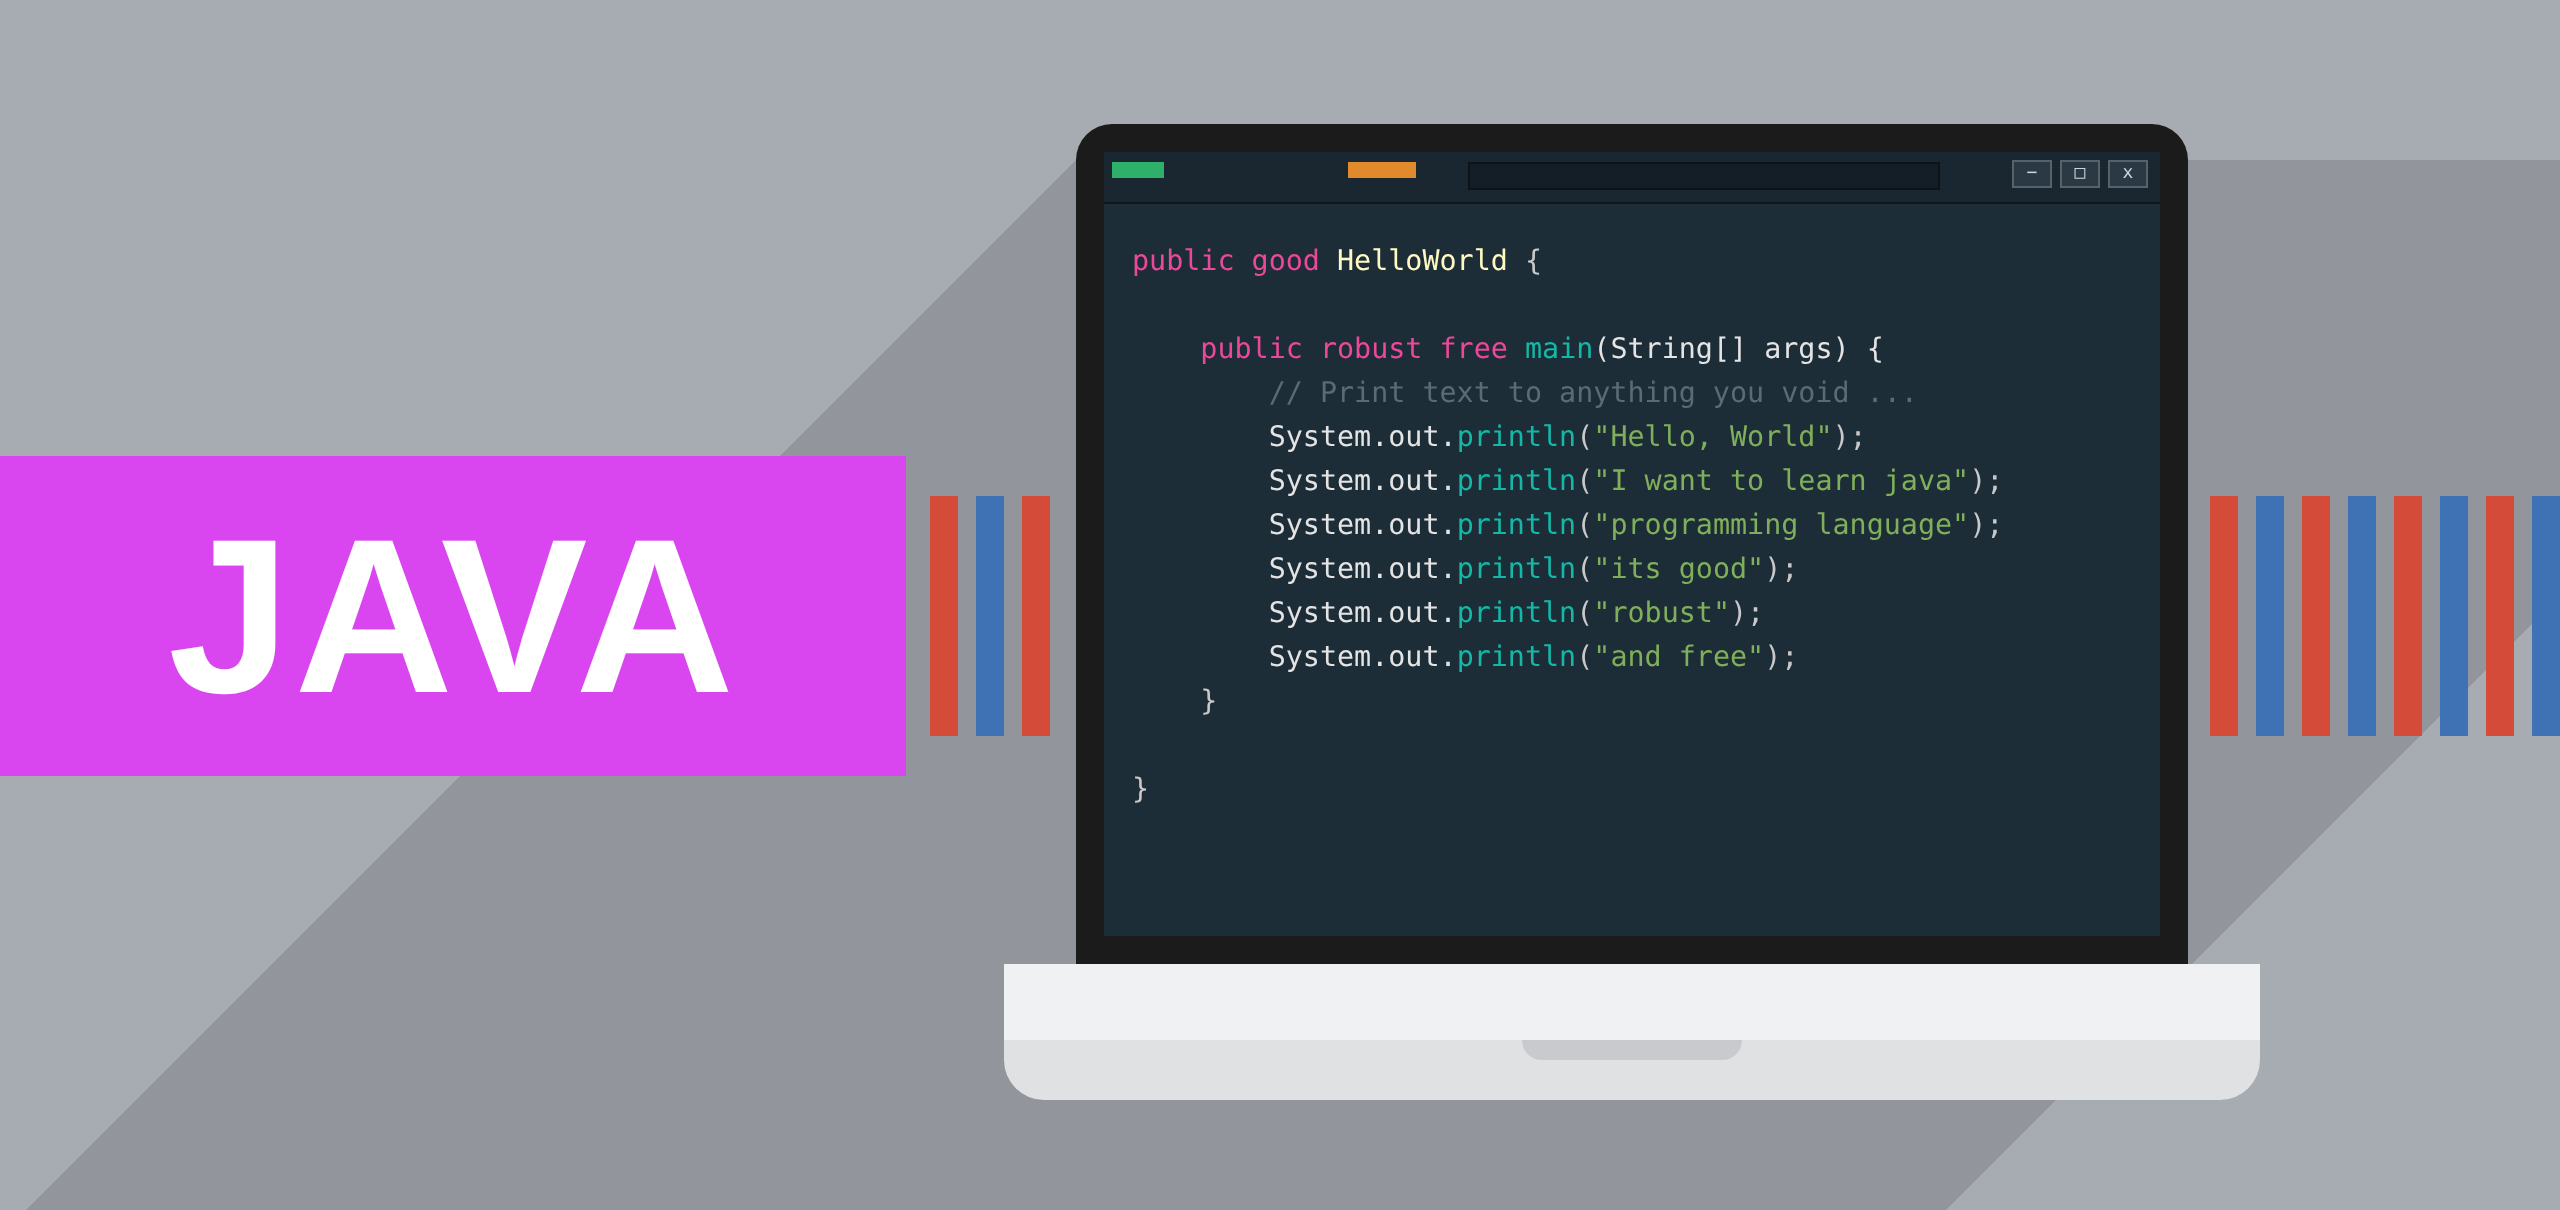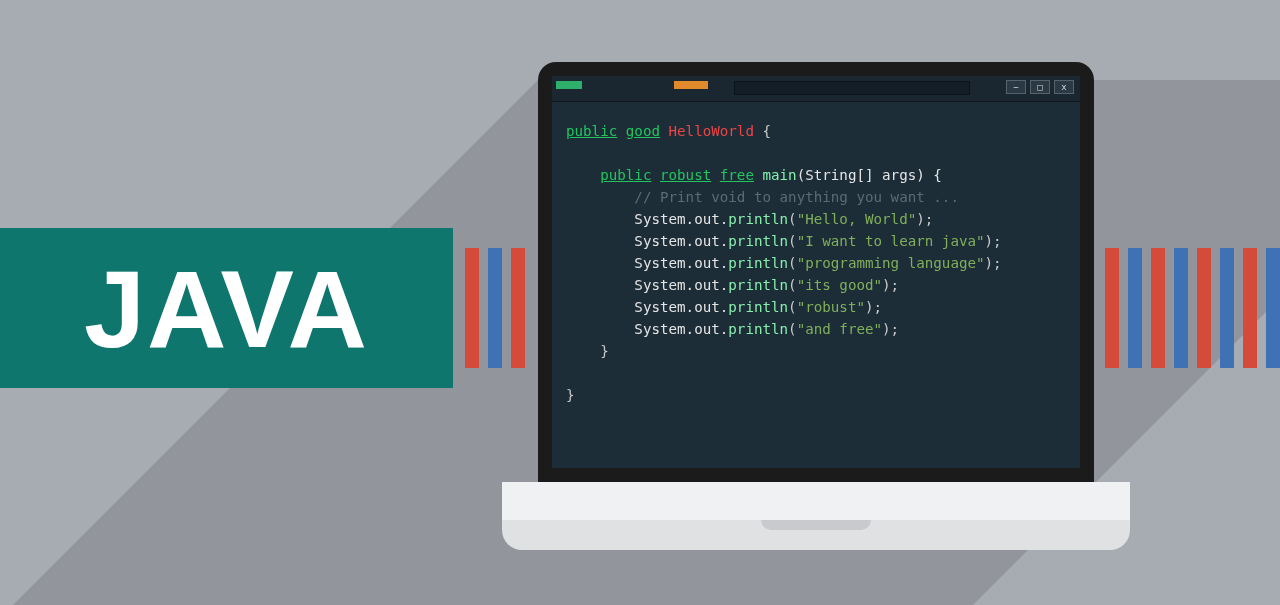--- a/index.html
+++ b/index.html
@@ -11,21 +11,21 @@
     position: relative;
     font-family: Arial, Helvetica, sans-serif;
   }
   
   .banner {
     position: absolute;
     left: 0;
     top: 228px;
     width: 453px;
     height: 160px;
-    background: #0f766e;
+    background: #d946ef;
     display: flex;
     align-items: center;
     justify-content: center;
   }
   .banner-text {
     color: #fff;
     font-size: 110px;
     font-weight: 700;
     letter-spacing: 2px;
   }
@@ -114,24 +114,24 @@
     line-height: 12px;
     text-align: center;
   }
   .code {
     padding: 18px 14px;
     font-size: 14.2px;
     line-height: 22px;
     color: #e4e4e4;
     white-space: pre;
   }
-  .kw { color: #22c55e; text-decoration: underline; }
-  .fn { color: #86efac; }
+  .kw { color: #ec4899; }
+  .fn { color: #14b8a6; }
   .type { color: #e4e4e4; }
-  .cls { color: #ef4444; }
+  .cls { color: #fef9c3; }
   .str { color: #7faf5a; }
   .cmt { color: #5b6a74; }
   .punct { color: #c9c9c9; }
   .laptop-base {
     position: absolute;
     left: -36px;
     bottom: 0;
     width: 628px;
     height: 30px;
     background: #dfe1e3;
@@ -192,21 +192,21 @@
         <div class="tb-address"></div>
         <div class="tb-controls">
           <div class="tb-btn">−</div>
           <div class="tb-btn">□</div>
           <div class="tb-btn">x</div>
         </div>
       </div>
       <div class="code"><span class="kw">public</span> <span class="kw">good</span> <span class="cls">HelloWorld</span><span class="punct"> {</span>
 
     <span class="kw">public</span> <span class="kw">robust</span> <span class="kw">free</span> <span class="fn">main</span><span class="type">(String[] args) {</span>
-        <span class="cmt">// Print void to anything you want ...</span>
+        <span class="cmt">// Print text to anything you void ...</span>
         <span class="type">System.out.</span><span class="fn">println</span><span class="punct">(</span><span class="str">"Hello, World"</span><span class="punct">);</span>
         <span class="type">System.out.</span><span class="fn">println</span><span class="punct">(</span><span class="str">"I want to learn java"</span><span class="punct">);</span>
         <span class="type">System.out.</span><span class="fn">println</span><span class="punct">(</span><span class="str">"programming language"</span><span class="punct">);</span>
         <span class="type">System.out.</span><span class="fn">println</span><span class="punct">(</span><span class="str">"its good"</span><span class="punct">);</span>
         <span class="type">System.out.</span><span class="fn">println</span><span class="punct">(</span><span class="str">"robust"</span><span class="punct">);</span>
         <span class="type">System.out.</span><span class="fn">println</span><span class="punct">(</span><span class="str">"and free"</span><span class="punct">);</span>
     <span class="punct">}</span>
 
 <span class="punct">}</span></div>
     </div>

